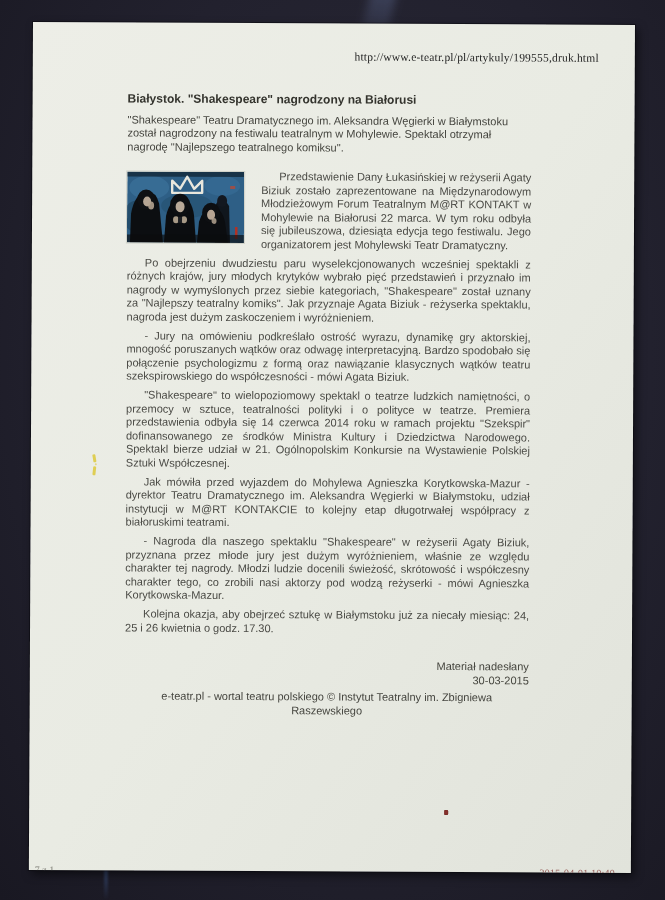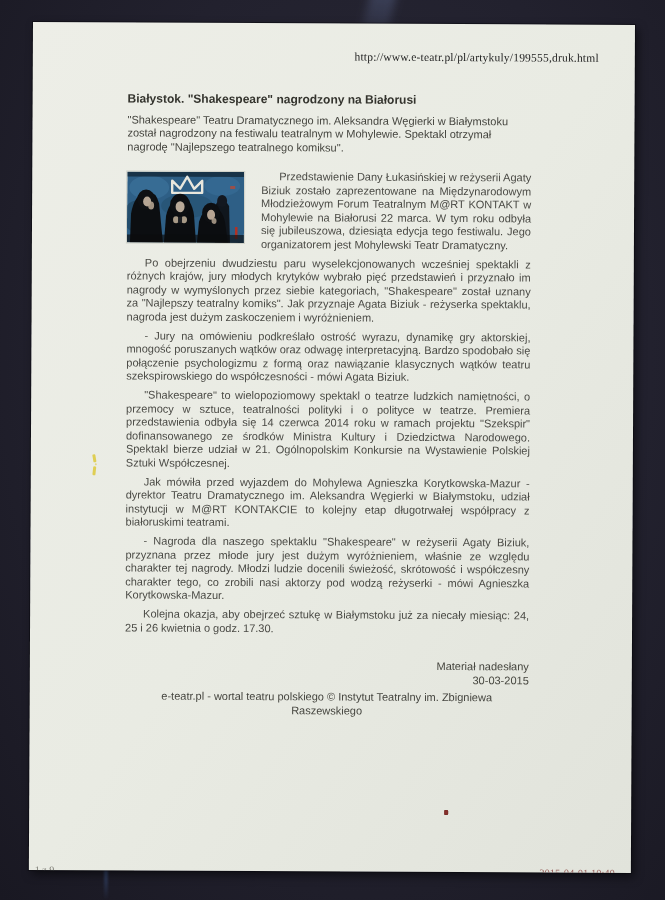--- a/index.html
+++ b/index.html
@@ -131,15 +131,15 @@
       <div>30-03-2015</div>
     </div>
     <div class="credit">e-teatr.pl - wortal teatru polskiego © Instytut Teatralny im. Zbigniewa Raszewskiego</div>
   </div>
 
   <div class="ymark ymark1"></div>
   <div class="ymark ymark2"></div>
   <div class="ymark ydot"></div>
   <div class="red-speck"></div>
 
-  <div class="print-left">1 z 9</div>
+  <div class="print-left">7 z 1</div>
   <div class="print-right">2015-04-01 10:40</div>
 </div>
 
 </body></html>

